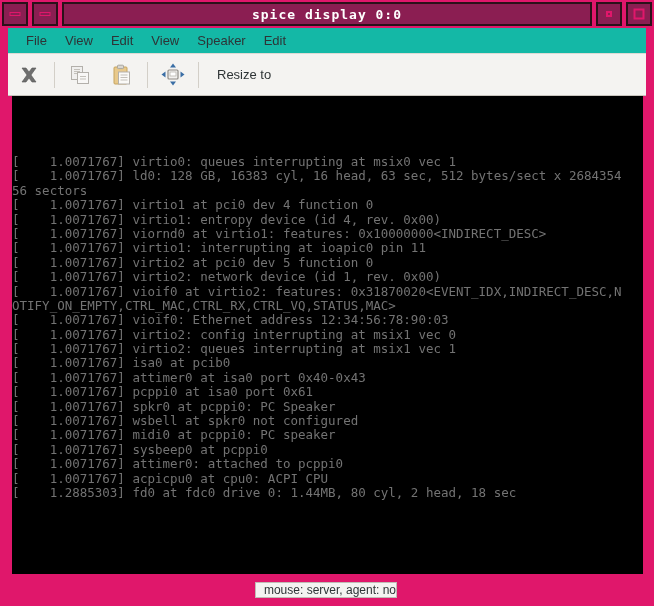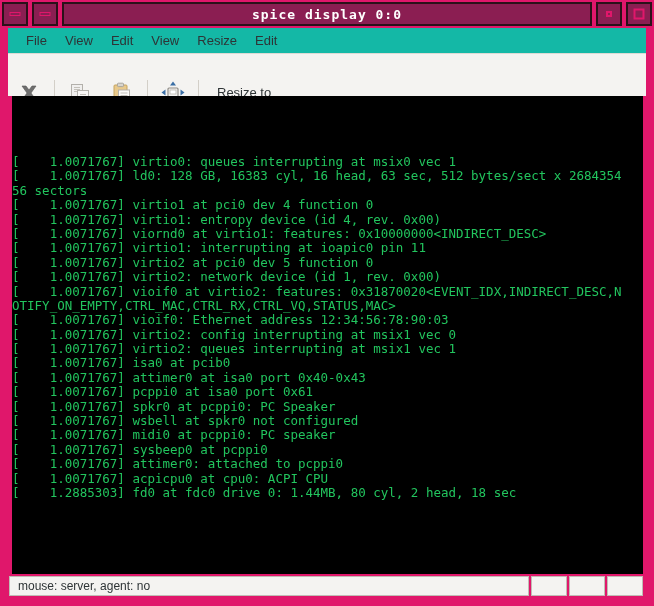--- a/index.html
+++ b/index.html
@@ -115,21 +115,21 @@
     font-size: 13px;
     color: #2e3436;
     padding: 3px 9px;
     cursor: default;
     white-space: nowrap;
   }
 
   
   #toolbar {
     position: absolute;
-    left: 0; top: 44px;
+    left: 0; top: 26px;
     width: 638px;
     height: 42px;
     background: #f4f3f1;
     border-bottom: 1px solid #c8c4bd;
     box-sizing: border-box;
     display: flex;
     align-items: center;
   }
   .tb-item {
     display: flex;
@@ -174,38 +174,39 @@
     background: #e0176b;
   }
   #console-text {
     position: absolute;
     left: 4px;
     top: 59px;
     width: 632px;
     font-family: "DejaVu Sans Mono", "Liberation Mono", monospace;
     font-size: 12.5px;
     line-height: 14.4px;
-    color: #22c55e;
+    color: #737373;
     white-space: pre;
     letter-spacing: 0px;
   }
   .console-line { height: 14.4px; }
 
   
   #statusbar {
     position: absolute;
     left: 0;
     top: 546px;
     width: 638px;
     height: 24px;
     background: #e0176b;
     display: flex;
     align-items: center;
     box-sizing: border-box;
     padding: 8px 1px;
+    flex-direction: column;
   }
   .status-panel {
     height: 20px;
     background: #f4f3f1;
     border: 1px solid #c0bcb5;
     box-sizing: border-box;
     display: flex;
     align-items: center;
     margin-right: 2px;
   }
@@ -249,21 +250,21 @@
 
   </div>
 
   <div id="client">
 
     <div id="menubar">
       <div class="menu-item">File</div>
       <div class="menu-item">View</div>
       <div class="menu-item">Edit</div>
       <div class="menu-item">View</div>
-      <div class="menu-item">Resize</div>
+      <div class="menu-item">Speaker</div>
       <div class="menu-item">Edit</div>
     </div>
 
     <div id="toolbar">
 
       <div class="tb-item">
         <svg width="22" height="22" viewBox="0 0 22 22">
           <path d="M4 4 L8 4 L11 8 L14 4 L18 4 L13 11 L18 18 L14 18 L11 14 L8 18 L4 18 L9 11 Z" fill="#6e6e6e" stroke="#555" stroke-width="0.6"></path>
         </svg>
       </div>

